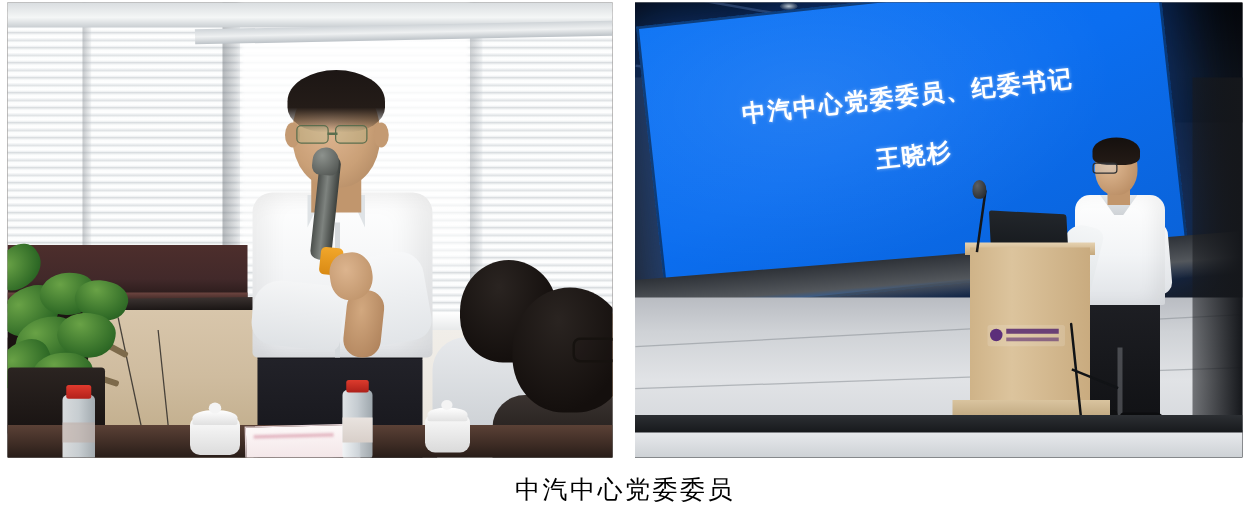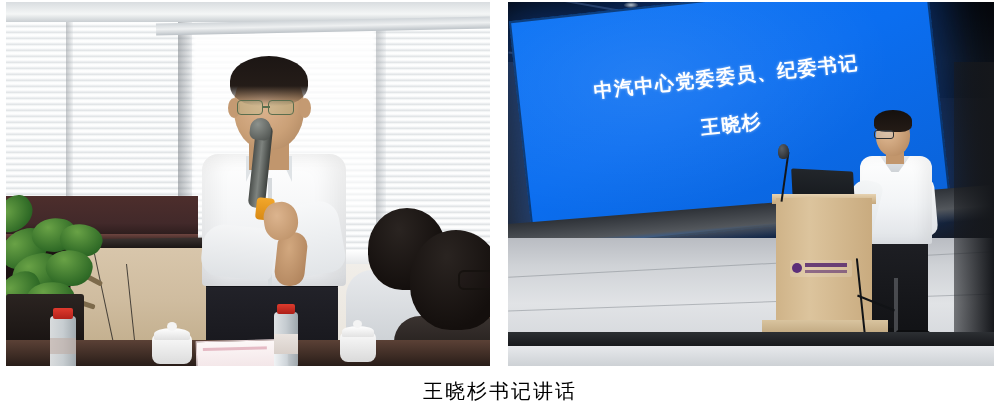--- a/index.html
+++ b/index.html
@@ -965,15 +965,15 @@
     <div class="rp-mic-stand"></div>
     <div class="rp-mic-head2"></div>
     <div class="rp-cable"></div>
     <div class="rp-cable2"></div>
 
     <div class="rp-right-dark"></div>
     <div class="rp-floor-front-dark"></div>
     <div class="rp-floor-strip"></div>
   </div>
 
-  <div id="caption">王晓杉书记讲话</div>
+  <div id="caption">中汽中心党委委员</div>
 
 </div>
 
 </body></html>

